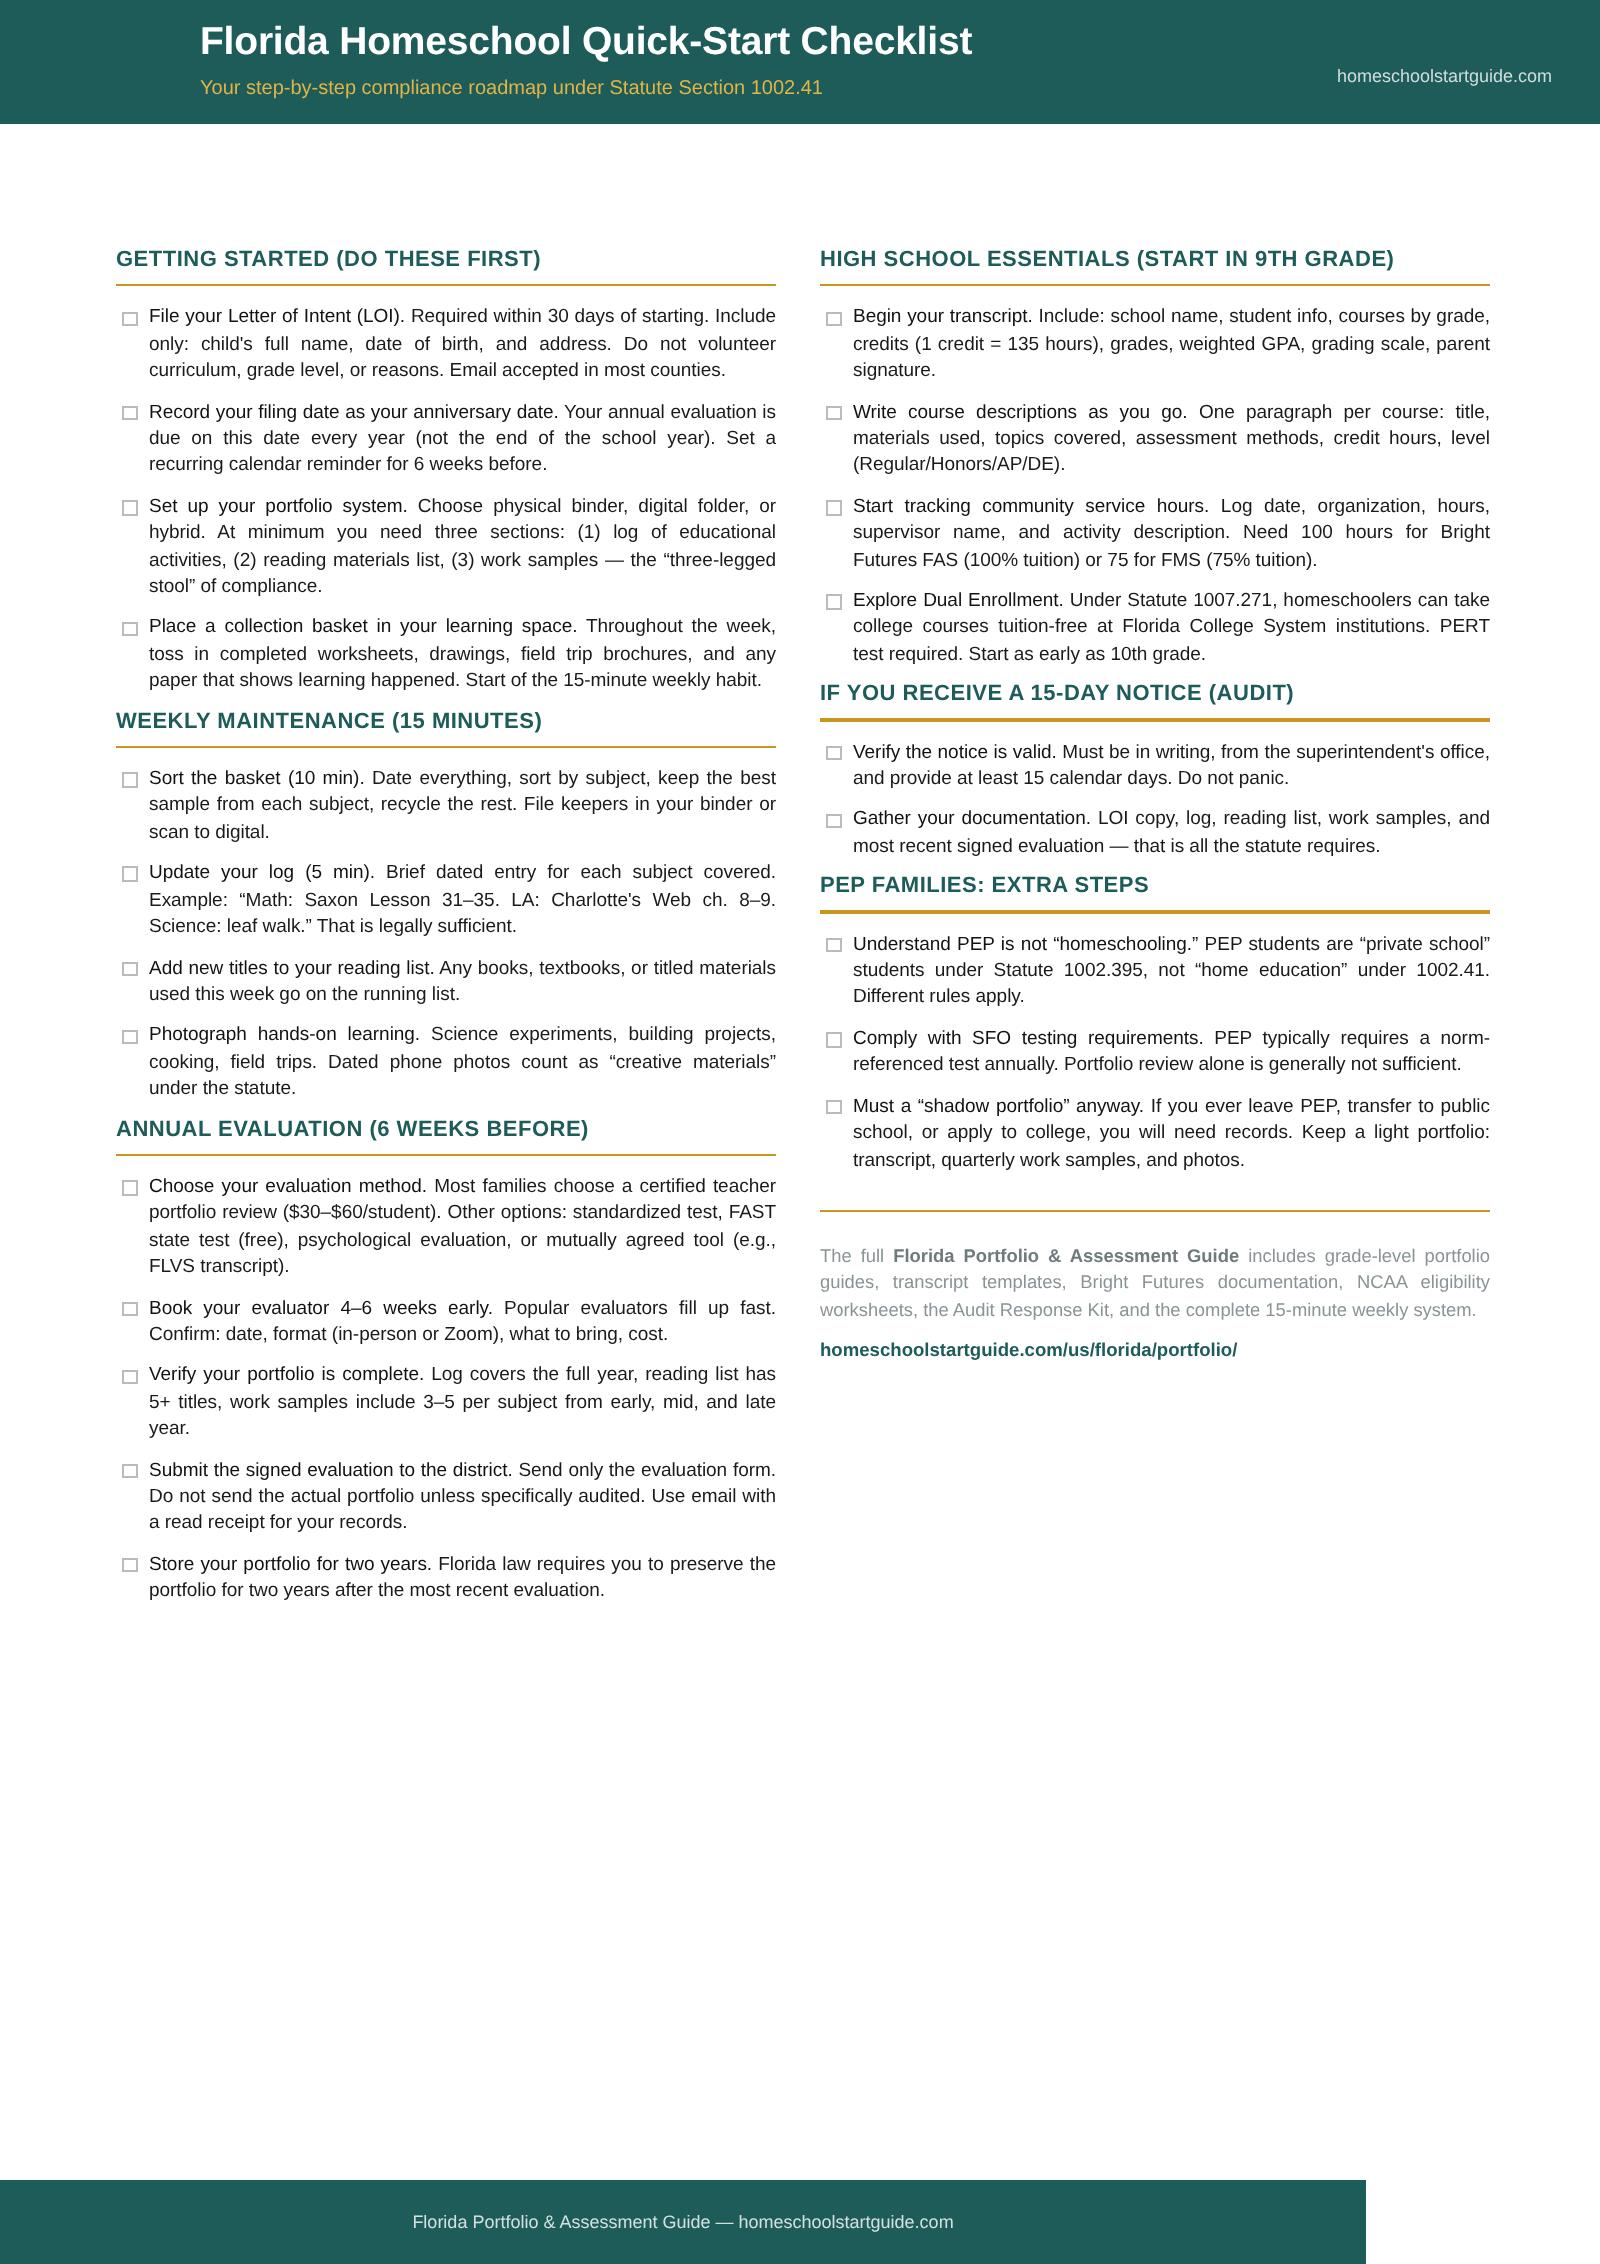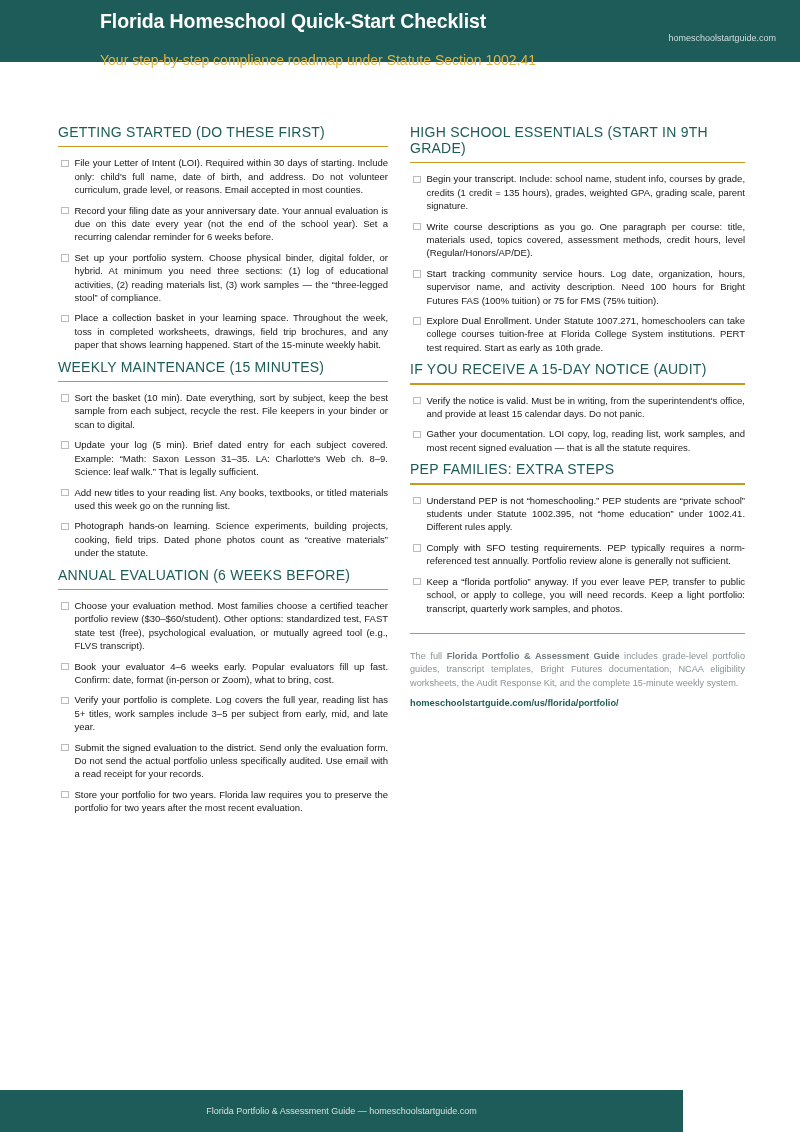--- a/index.html
+++ b/index.html
@@ -33,24 +33,24 @@
   }
   .header-title {
     font-size: 19.5px;
     font-weight: bold;
     color: #ffffff;
     letter-spacing: -0.1px;
     line-height: 24px;
     margin: 0;
   }
   .header-sub {
-    font-size: 14px;
+    font-size: 10px;
     color: #e0b548;
     line-height: 14px;
-    margin-top: 20px;
+    margin-top: 5px;
   }
   .header-url {
     position: absolute;
     right: 24px;
     top: 33px;
     font-size: 9px;
     color: #cfdedd;
   }
 
   
@@ -67,22 +67,22 @@
   .col {
     width: 330px;
     flex: 0 0 330px;
   }
   .col-right { width: 335px; flex: 0 0 335px; }
 
   
   .section { margin-bottom: 2px; }
   .section + .section { margin-top: 6px; }
   .section-title {
-    font-size: 14px;
-    font-weight: normal;
+    font-size: 11px;
+    font-weight: bold;
     color: #1d5c59;
     letter-spacing: 0.25px;
     margin: 0 0 6px 0;
     text-transform: uppercase;
   }
   .section-rule {
     height: 1.4px;
     background: #c9971f;
     margin-bottom: 9px;
   }
@@ -268,21 +268,21 @@
           <div class="item">
             <span class="checkbox"></span>
             <span class="item-text"><span class="lead">Understand PEP is not “homeschooling.”</span><span>  PEP students are “private school” students under Statute 1002.395, not “home education” under 1002.41. Different rules apply.</span></span>
           </div>
           <div class="item">
             <span class="checkbox"></span>
             <span class="item-text"><span class="lead">Comply with SFO testing requirements.</span><span>  PEP typically requires a norm-referenced test annually. Portfolio review alone is generally not sufficient.</span></span>
           </div>
           <div class="item">
             <span class="checkbox"></span>
-            <span class="item-text"><span class="lead">Keep a “florida portfolio” anyway.</span><span>  If you ever leave PEP, transfer to public school, or apply to college, you will need records. Keep a light portfolio: transcript, quarterly work samples, and photos.</span></span>
+            <span class="item-text"><span class="lead">Must a “shadow portfolio” anyway.</span><span>  If you ever leave PEP, transfer to public school, or apply to college, you will need records. Keep a light portfolio: transcript, quarterly work samples, and photos.</span></span>
           </div>
         </div>
         <div class="foot-rule"></div>
         <div class="foot-text"><span>The full </span><b>Florida Portfolio &amp; Assessment Guide</b><span> includes grade-level portfolio guides, transcript templates, Bright Futures documentation, NCAA eligibility worksheets, the Audit Response Kit, and the complete 15-minute weekly system.</span></div>
         <div class="foot-link">homeschoolstartguide.com/us/florida/portfolio/</div>
       </div>
   </div>
 
   <div class="footer">
     <div class="footer-text">Florida Portfolio &amp; Assessment Guide — homeschoolstartguide.com</div>

